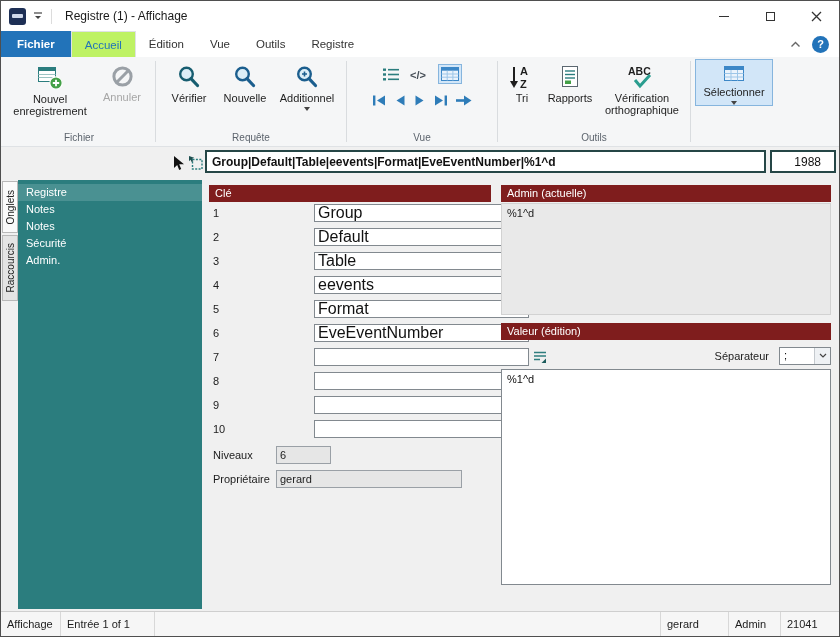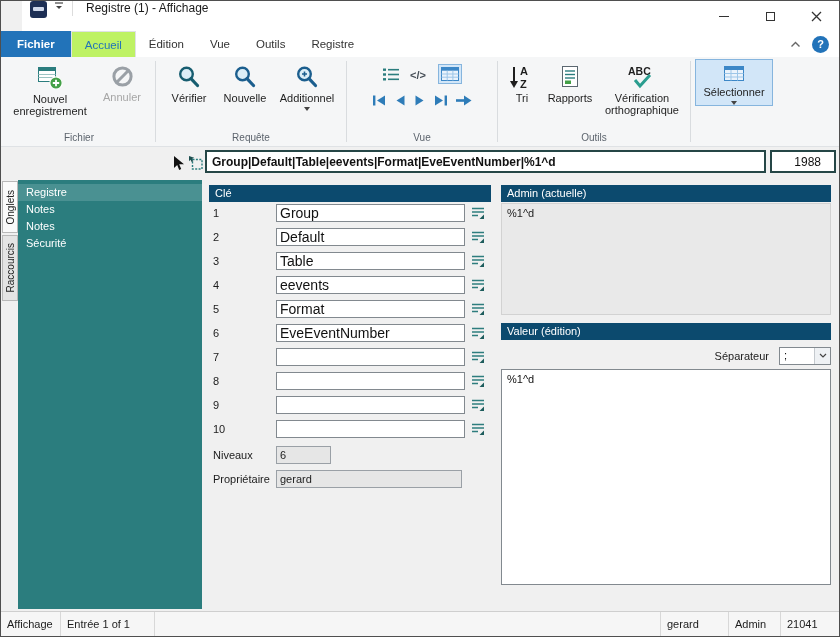--- a/index.html
+++ b/index.html
@@ -1,21 +1,21 @@
 <!DOCTYPE html>
 <html><head>
 <meta charset="utf-8">
 <style>
   html,body{margin:0;padding:0;background:#ffffff;}
   *{box-sizing:border-box;}
   .window{position:relative;width:840px;height:637px;background:#f0f0f0;border:1px solid #4f4f4f;
           font-family:"Liberation Sans",sans-serif;overflow:hidden;}
 
   
-  .titlebar{position:absolute;left:0;top:0;right:0;height:30px;background:#fff;display:flex;align-items:flex-start;margin-left:21px;}
+  .titlebar{position:absolute;left:0;top:0;right:0;height:30px;background:#fff;display:flex;align-items:center;}
   .app-icon{width:17px;height:17px;margin-left:8px;border-radius:3px;background:#1d2f55;position:relative;flex:0 0 auto;}
   .app-icon::after{content:"";position:absolute;left:3px;top:6px;width:11px;height:4px;background:#cfd8ea;border-radius:1px;}
   .qat-arrow{margin-left:7px;flex:0 0 auto;}
   .tb-sep{width:1px;height:15px;background:#dcdcdc;margin-left:8px;}
   .title-text{margin-left:13px;font-size:12px;color:#1a1a1a;white-space:nowrap;}
   .win-controls{margin-left:auto;display:flex;height:100%;}
   .wc{width:46px;height:100%;display:flex;align-items:center;justify-content:center;}
   .wc-min{width:10px;border-top:1.4px solid #333;display:block;}
   .wc-max{width:9px;height:9px;border:1.3px solid #333;display:block;}
 
@@ -60,26 +60,26 @@
   
   .main{position:absolute;top:176px;left:0;right:0;height:435px;background:#f0f0f0;}
   .vtab{position:absolute;left:1px;width:16px;background:#e4e4e4;border:1px solid #b8b8b8;
         display:flex;align-items:center;justify-content:center;}
   .vtab.active{background:#fafafa;}
   .vtab span{writing-mode:vertical-rl;transform:rotate(180deg);font-size:10px;color:#222;}
   .sidebar{position:absolute;left:17px;top:3px;width:184px;height:429px;background:#2b7d7e;padding-top:4px;}
   .side-item{height:17px;line-height:17px;padding-left:8px;color:#fff;font-size:11px;cursor:default;}
   .side-item.selected{background:#4a9192;}
 
-  .panel-header{position:absolute;background:#0c4a6e;color:#fff;font-size:11px;height:17px;line-height:17px;padding:0 6px;}
+  .panel-header{position:absolute;background:#7f1d1d;color:#fff;font-size:11px;height:17px;line-height:17px;padding:0 6px;}
   .key-header{left:208px;top:8px;width:282px;}
   .key-row,.field-row{position:absolute;left:208px;width:282px;height:18px;display:flex;align-items:center;}
   .key-num,.f-label{width:67px;padding-left:4px;font-size:11px;color:#1c1c1c;flex:0 0 67px;}
-  .key-input{flex:0 0 186px;height:18px;border:1px solid #82898f;font-size:14px;padding:2px 3px;
-             font-family:"Liberation Sans",sans-serif;background:#fff;color:#111;}
+  .key-input{flex:0 0 186px;height:18px;border:1px solid #82898f;font-size:16px;padding:2px 3px;
+             font-family:"Liberation Sans",sans-serif;background:#fff;color:#111;margin-left:38px;}
   .lookup-btn{width:18px;height:18px;margin-left:4px;border:none;background:transparent;padding:0;
               display:flex;align-items:center;justify-content:center;cursor:pointer;}
   .ro-box{height:18px;background:#e6e6e6;border:1px solid #9aa0a6;font-size:11px;display:flex;align-items:center;
           padding:0 3px;color:#222;}
 
   .val-header1{left:500px;top:8px;width:330px;}
   .current-box{position:absolute;left:500px;top:26px;width:330px;height:112px;background:#e9e9e9;
                border:1px solid #d2d2d2;font-size:11px;padding:3px 5px;color:#222;white-space:pre;}
   .val-header2{left:500px;top:146px;width:330px;}
   .sep-row{position:absolute;left:500px;top:169px;width:330px;height:19px;display:flex;justify-content:flex-end;
@@ -334,20 +334,21 @@
       </div>
     <div class="vtab" style="top:58px;height:66px">
         <span>Raccourcis</span>
       </div>
 
     <div class="sidebar">
       <div class="side-item selected">Registre</div>
       <div class="side-item">Notes</div>
       <div class="side-item">Notes</div>
       <div class="side-item">Sécurité</div>
+      <div class="side-item">Admin.</div>
     </div>
 
     <div class="panel-header key-header">Clé</div>
 
     <div class="key-row" style="top:27px">
       <span class="key-num">1</span>
       <input class="key-input" value="Group" style="">
       <button class="lookup-btn">
           <svg width="14" height="14" viewBox="0 0 14 14">
             <path d="M1 2.5h12M1 6h12M1 9.5h6" stroke="#2e7d7e" stroke-width="1.6"></path>

